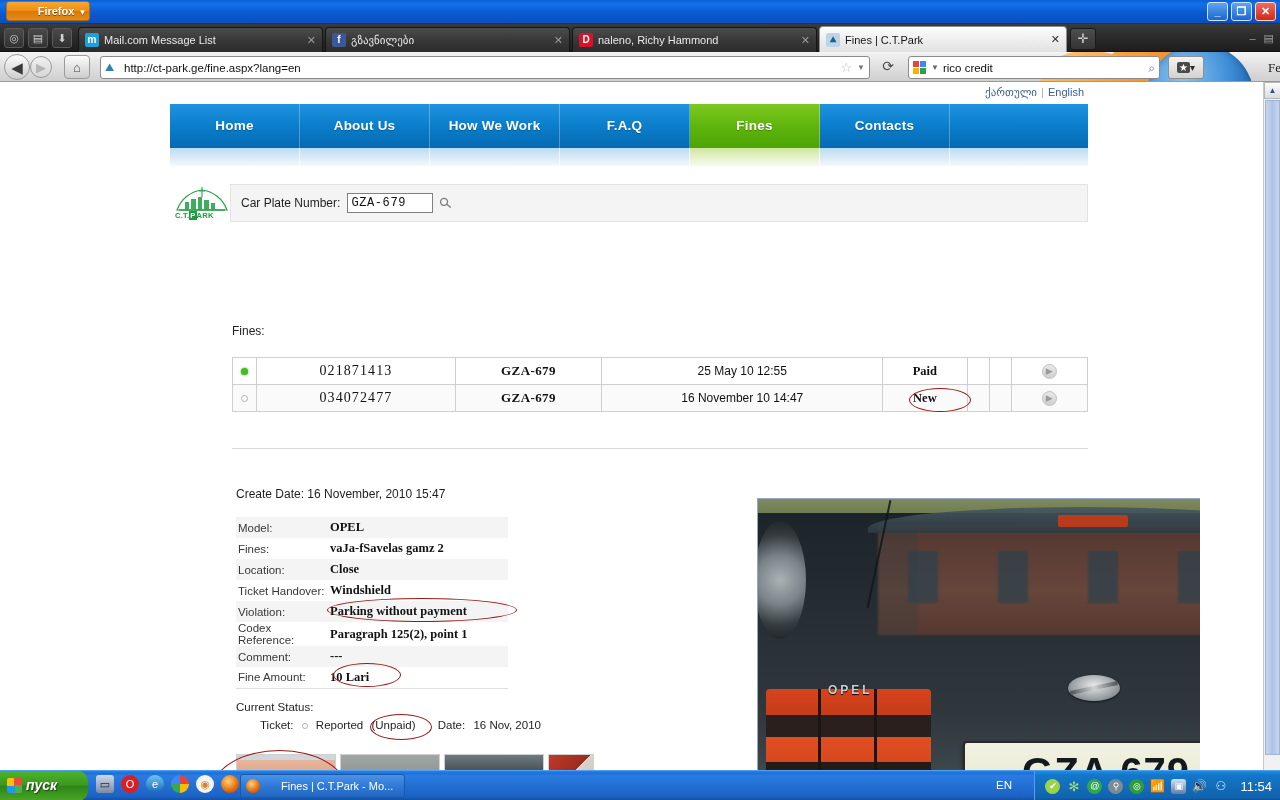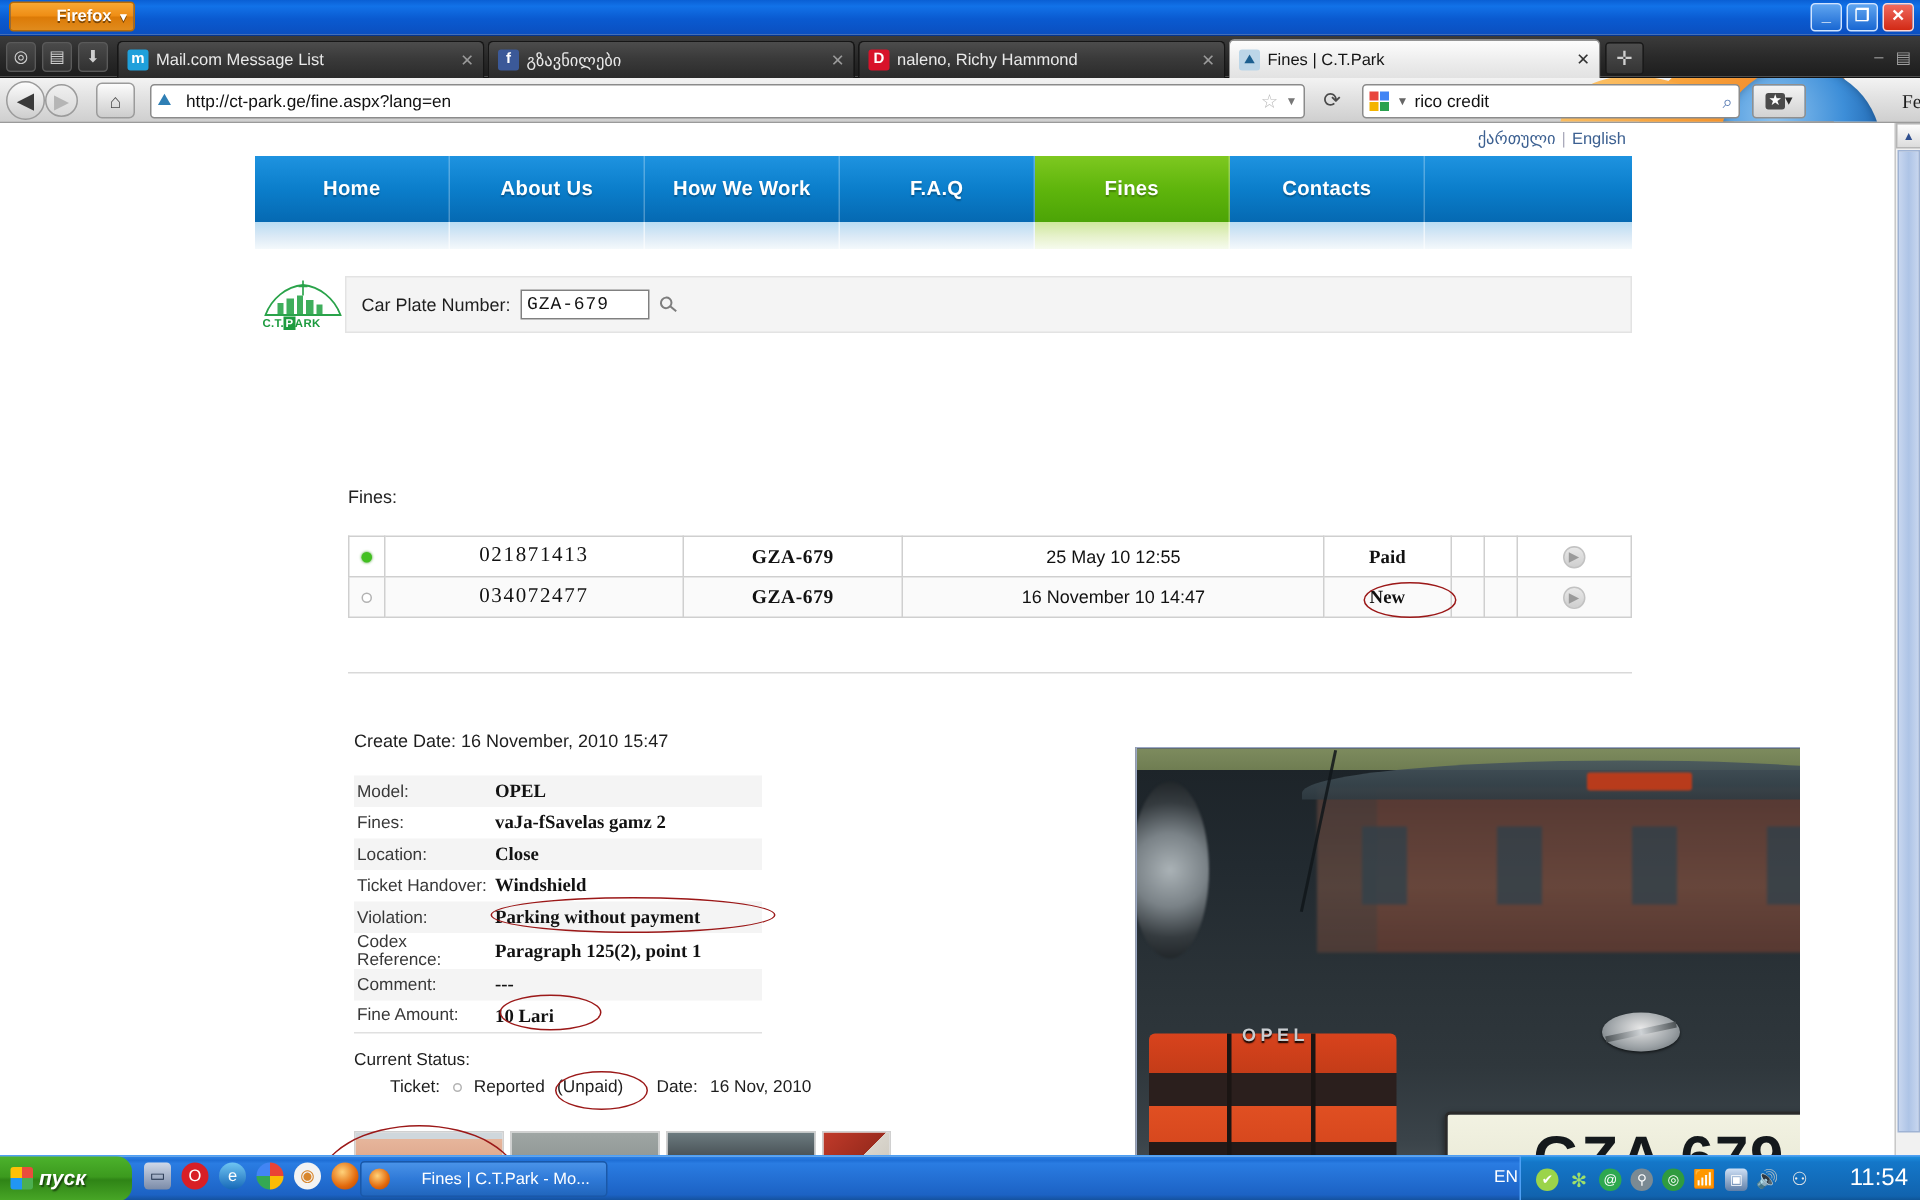--- a/index.html
+++ b/index.html
@@ -382,21 +382,21 @@
   .taskitem .ico { width:14px; height:14px; border-radius:50%;
     background:radial-gradient(circle at 40% 35%, #ffd27a, #e2690c 60%, #a9400a 100%); flex:0 0 14px;}
   .taskitem .lbl { white-space:nowrap; overflow:hidden; text-overflow:ellipsis; }
 
   .tray {
     position:absolute; right:0; top:0; height:30px; padding-left:10px;
     background:linear-gradient(180deg,#1d8fe0 0%,#1477c9 12%,#1163ae 88%,#0d4f8e 100%);
     border-left:1px solid #4ea0f5; display:flex; align-items:center; gap:6px; padding-right:8px;
   }
   .tray .ti { width:15px; height:15px; border-radius:3px; font-size:9px; color:#fff; text-align:center; line-height:15px; }
-  .clock { color:#fff; font-size:16px; margin-left:20px; }
+  .clock { color:#fff; font-size:13px; margin-left:6px; }
   .lang-ind { position:absolute; right:268px; top:8px; color:#fff; font-size:11.5px; }
 </style>
 </head>
 <body>
 
 <div id="window">
 
   <div class="titlebar">
     <div class="ff-button">
       <span>Firefox</span><span class="caret">▼</span>

